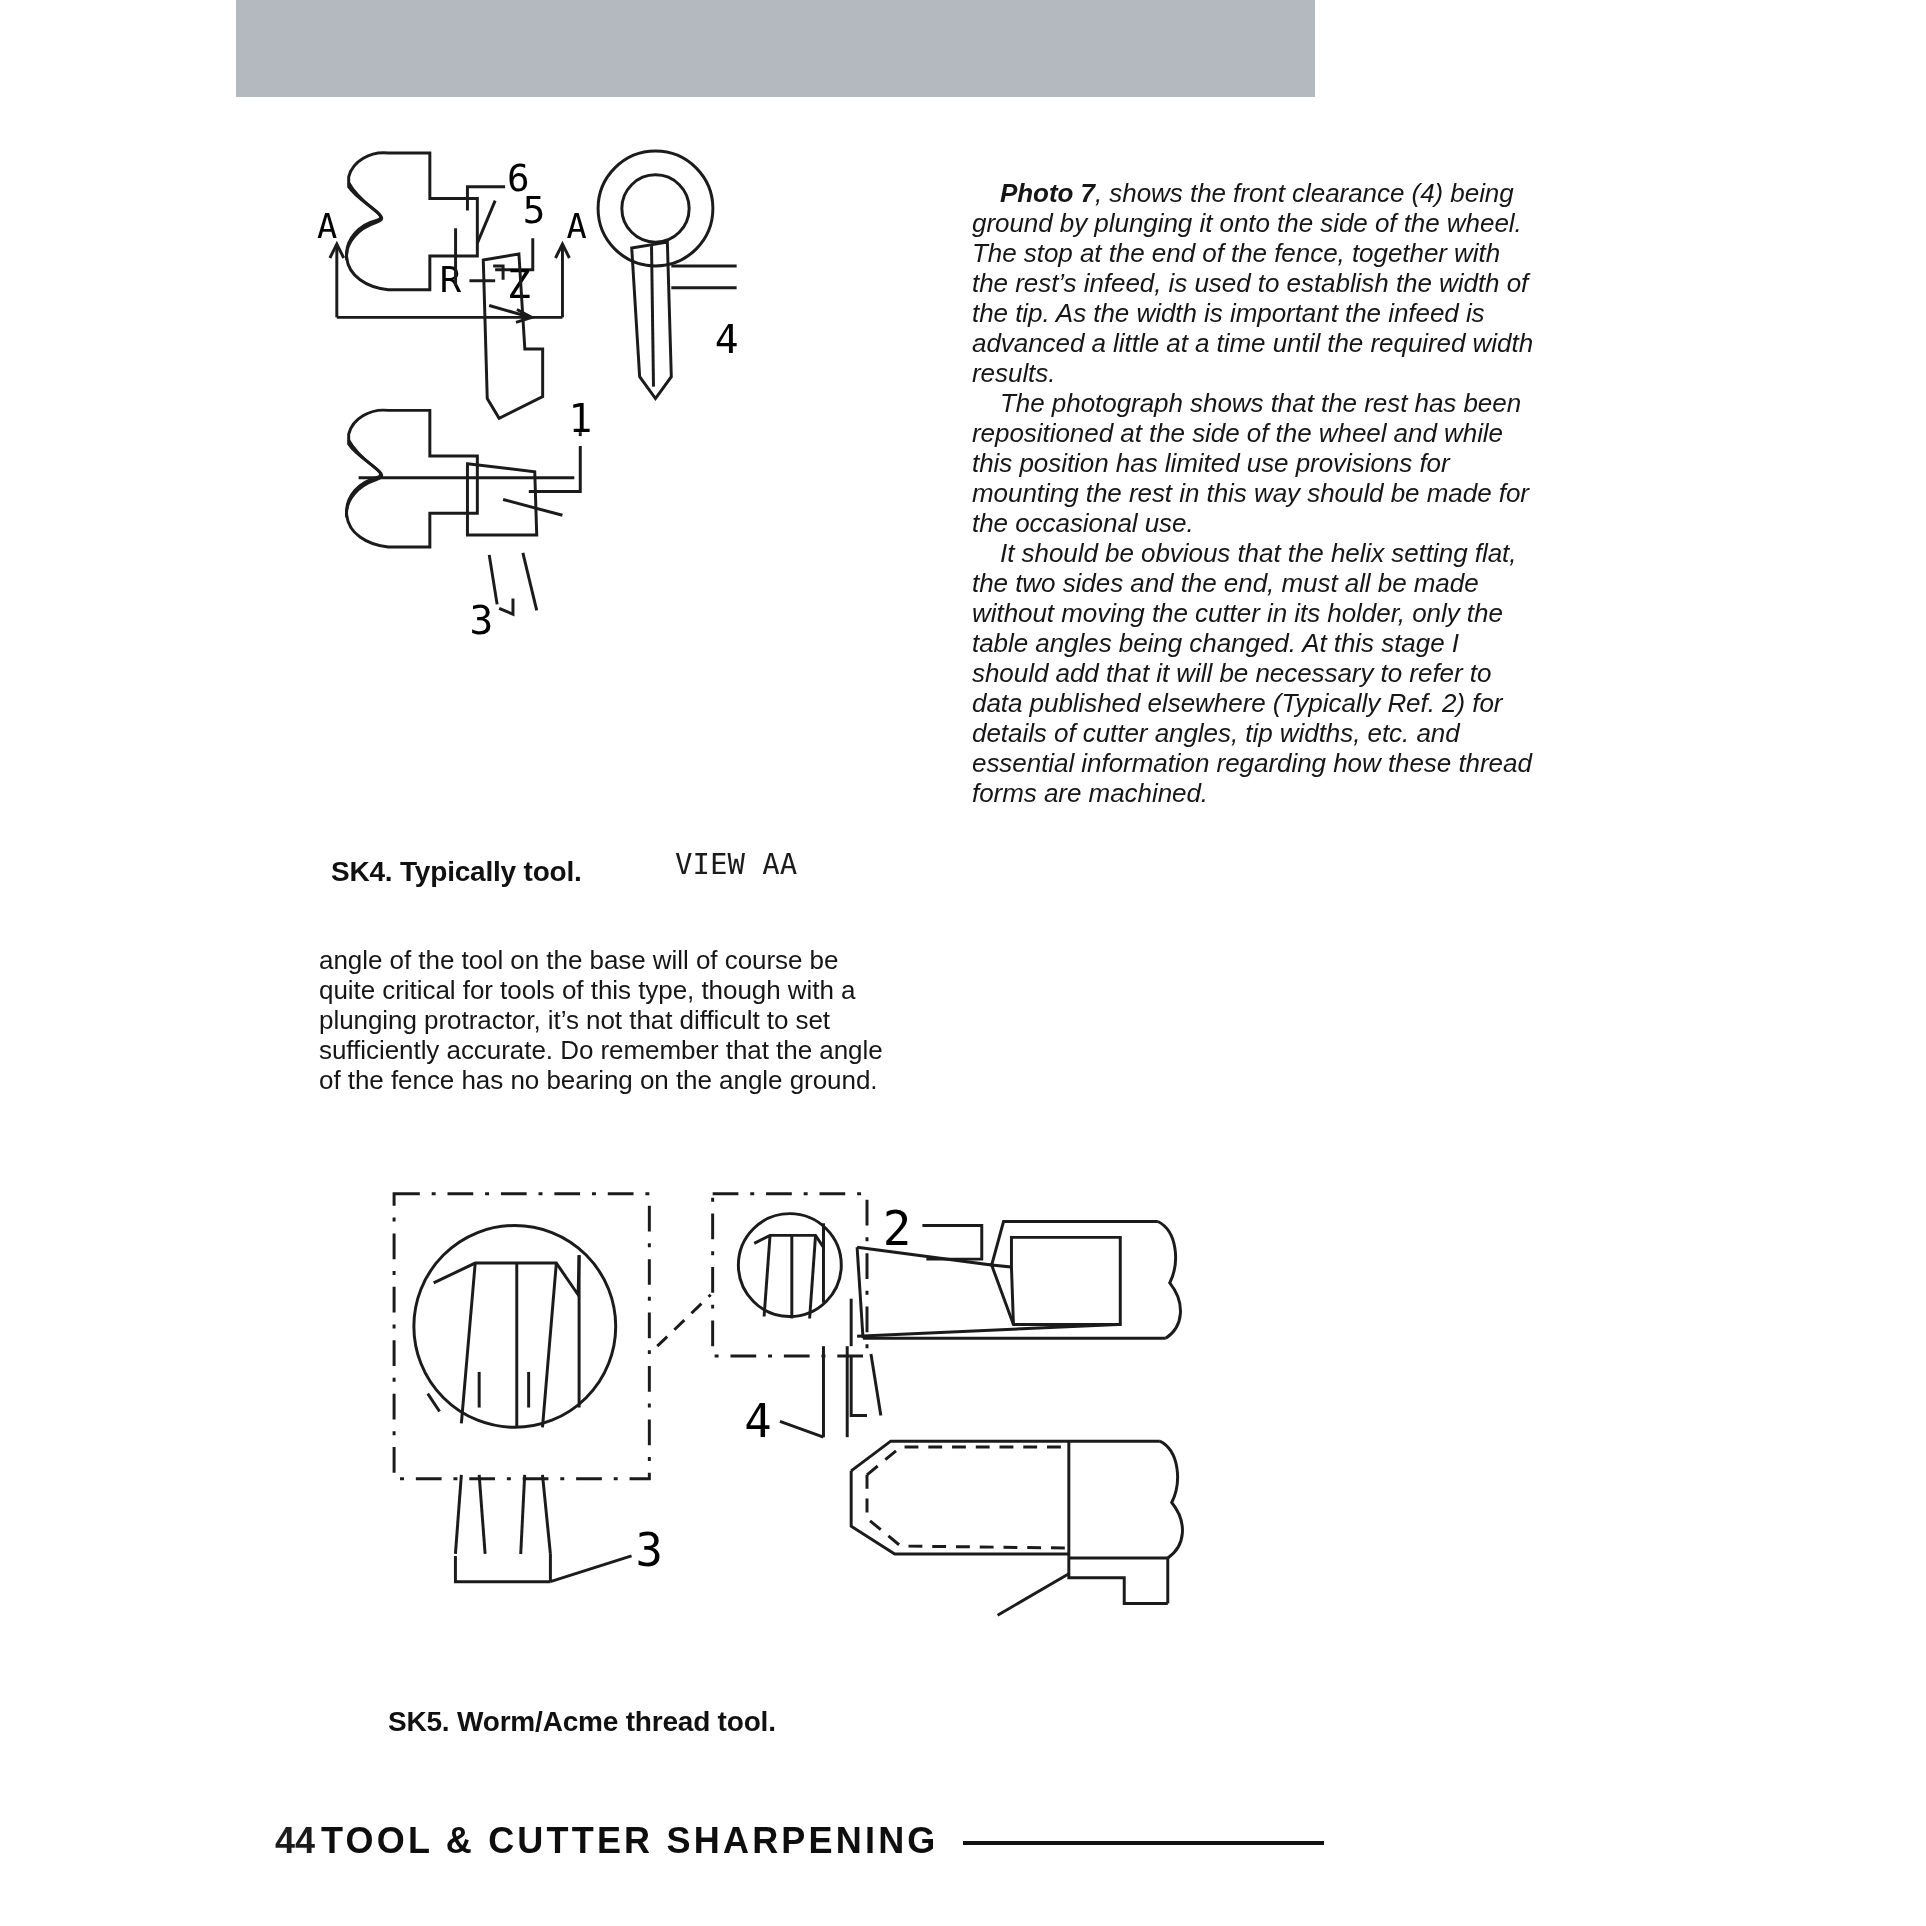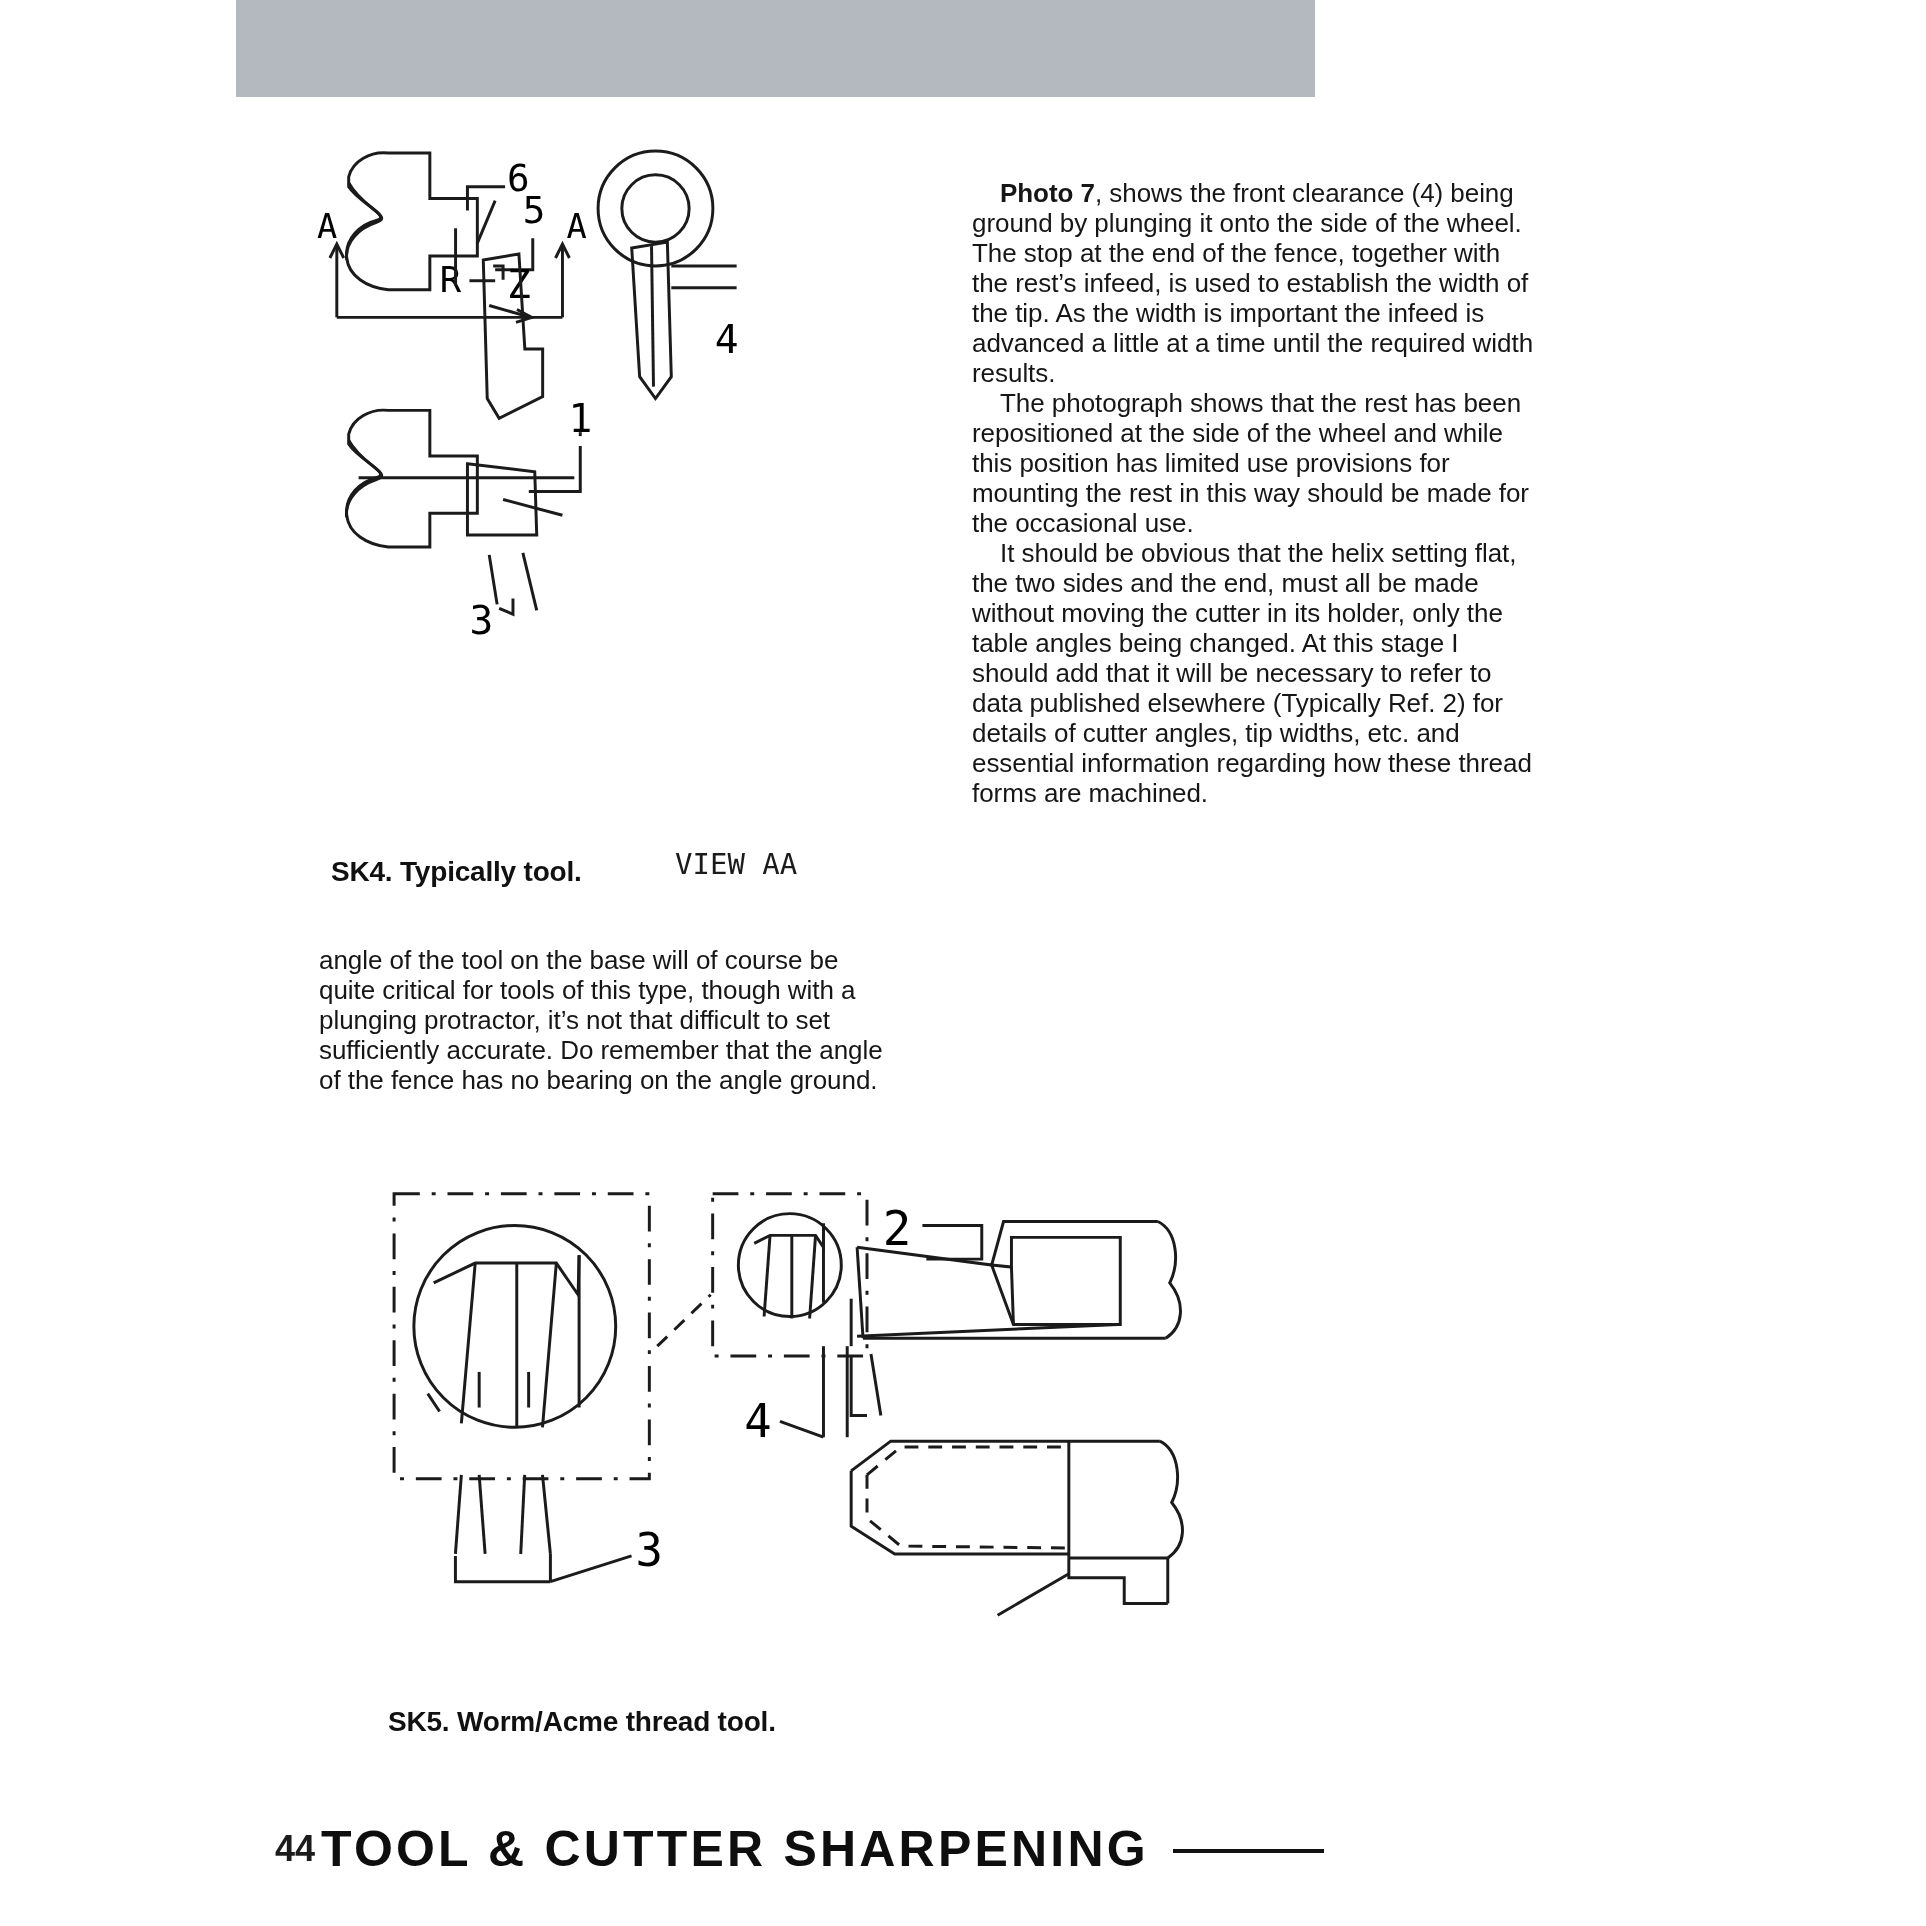--- a/index.html
+++ b/index.html
@@ -8,21 +8,21 @@
 
   .page{position:absolute;inset:0;background:#fff;}
 
   
   .banner{position:absolute;left:236px;top:0;width:1079px;height:97px;background:#b4b8bf;}
   .col-right{position:absolute;left:972px;top:178px;width:562px;}
 
   p.body{margin:0;font-size:26px;line-height:1.155;color:#161616;
          text-align:left;letter-spacing:-0.05px;}
   p.body + p.body{text-indent:28px;}
-  p.indent{text-indent:28px;}
+  p.indent{text-indent:28px;font-style:italic;}
   .b{font-weight:bold;}
 
   
   .cap{font-size:28px;font-weight:bold;color:#111;letter-spacing:-0.2px;}
 
   
   .sk4{position:absolute;left:319px;top:139px;width:574px;height:713px;}
   .sk4-cap{position:absolute;left:331px;top:856px;}
 
   
@@ -39,21 +39,21 @@
   .left-text{position:absolute;left:319px;top:945px;width:569px;}
 
   
   .sk5{position:absolute;left:376px;top:1178px;width:1168px;height:446px;}
   .sk5-cap{position:absolute;left:388px;top:1706px;}
 
   
   .footer{position:absolute;left:275px;top:1820px;width:1049px;
           display:flex;align-items:center;gap:6px;}
   .pageno{font-size:36px;font-weight:bold;color:#1b1b1b;letter-spacing:0px;}
-  .foot-title{font-size:50px;font-weight:bold;letter-spacing:3.2px;color:#0e0e0e;}
+  .foot-title{font-size:36px;font-weight:bold;letter-spacing:3.2px;color:#0e0e0e;}
   .foot-rule{flex:1;height:4px;background:#111;margin-left:18px;margin-top:4px;}
 
   svg{display:block;overflow:visible;}
   .ln{fill:none;stroke:#1b1b1b;stroke-width:3;stroke-linejoin:miter;stroke-linecap:butt;}
   .dash{fill:none;stroke:#1b1b1b;stroke-width:3;stroke-dasharray:26 12 4 12;}
   .dash2{fill:none;stroke:#1b1b1b;stroke-width:3;stroke-dasharray:14 10;}
 </style>
 </head>
 <body>
 

